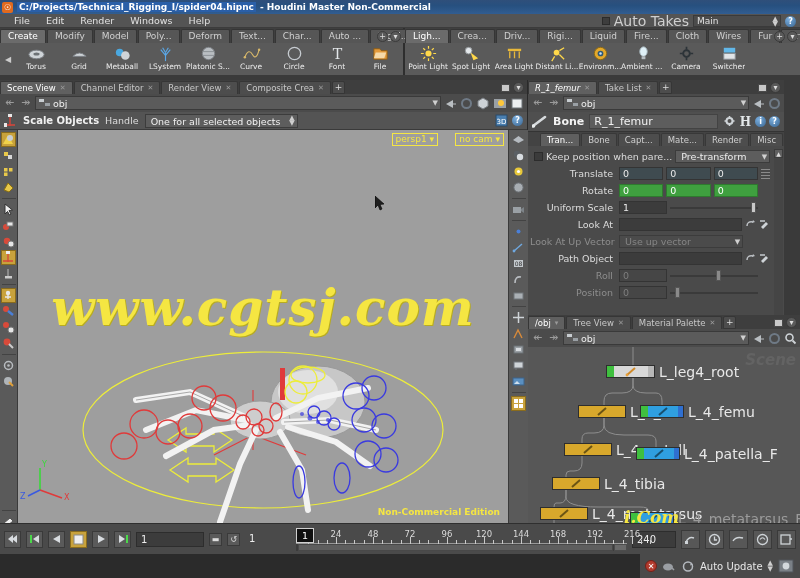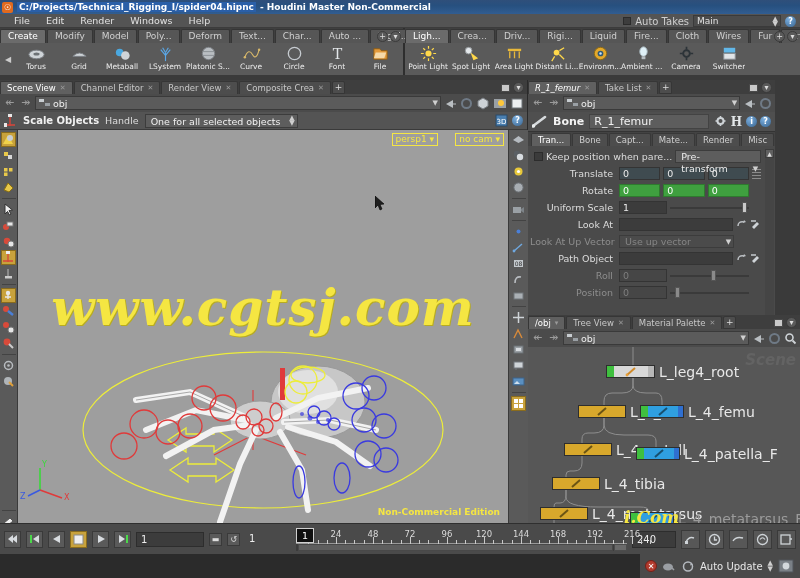--- a/index.html
+++ b/index.html
@@ -22,21 +22,21 @@
     display:flex; align-items:center; justify-content:center; color:#fff; font-size:8px; font-weight:bold;}
   .title-path { background:#2a5fa8; color:#fff; font-size:9px; padding:0 2px; font-weight:bold;}
   .title-rest { color:#fff; font-size:9px; font-weight:bold; }
 
   
   .menubar { height:14px; background:#545454; display:flex; align-items:center;
      padding-left:6px; gap:0px; border-bottom:1px solid #3c3c3c; position:relative;}
   .menuitem { padding:0 8px; font-size:9.5px; color:#e2e2e2; line-height:14px; }
   .takes { position:absolute; right:4px; top:0; height:14px; display:flex; align-items:center; gap:4px;}
   .chk { width:8px; height:8px; background:#3d3d3d; border:1px solid #2b2b2b; }
-  .takes-label { font-size:10px; color:#cfcfcf; }
+  .takes-label { font-size:14px; color:#cfcfcf; }
   .takes-combo { width:88px; height:12px; background:#4b4b4b; border:1px solid #3a3a3a;
      font-size:9px; color:#e0e0e0; padding-left:3px; line-height:11px; position:relative;}
   .spin { position:absolute; right:2px; top:1px; font-size:7px; line-height:5px; color:#cfcfcf;}
   .help-dot { width:11px; height:11px; border-radius:50%;
      background:radial-gradient(circle at 35% 30%,#7aaede,#39648f); color:#fff; font-size:8px;
      text-align:center; line-height:11px; font-weight:bold;}
 
   
   .shelf { height:47px; background:#4e4e4e; display:flex; border-bottom:1px solid #2e2e2e;}
   .shelf-group { position:relative; height:47px; }
@@ -109,21 +109,21 @@
   .noncomm { position:absolute; right:8px; bottom:6px; font-size:9px; color:#f5e642; font-weight:bold;}
 
   
   .paramhdr { height:20px; background:#4f4f4f; display:flex; align-items:center; gap:5px;
      padding:0 4px; border-bottom:1px solid #343434; position:relative;}
   .param-type { font-size:11px; font-weight:bold; color:#f2f2f2;}
   .param-name { font-size:11px; color:#f2f2f2; background:#5d5d5d; border:1px solid #434343;
      padding:0 4px; line-height:14px; flex:1; height:15px;}
   .paramhdr-icons { display:flex; gap:3px; align-items:center;}
 
-  .paramtabs { height:14px; background:#434343; display:flex; align-items:flex-end; padding-left:3px;}
+  .paramtabs { height:14px; background:#434343; display:flex; align-items:flex-end; padding-left:12px;}
   .ptab { height:13px; line-height:12px; padding:0 6px; font-size:8.5px; color:#cfcfcf;
      background:#4d4d4d; border:1px solid #383838; border-bottom:none; margin-right:1px;
      border-radius:2px 2px 0 0; white-space:nowrap;}
   .ptab.active { background:#5f5f5f; color:#fff;}
 
   .paramform { background:#4a4a4a; padding:3px 14px 0 2px; position:relative; height:185px; overflow:hidden;}
   .prow { display:flex; align-items:center; height:15px; margin-bottom:2px; gap:3px;}
   .plabel { width:86px; text-align:right; font-size:9.5px; color:#dcdcdc; padding-right:3px;
      white-space:nowrap; overflow:hidden;}
   .plabel.dim { color:#8d8d8d; }

